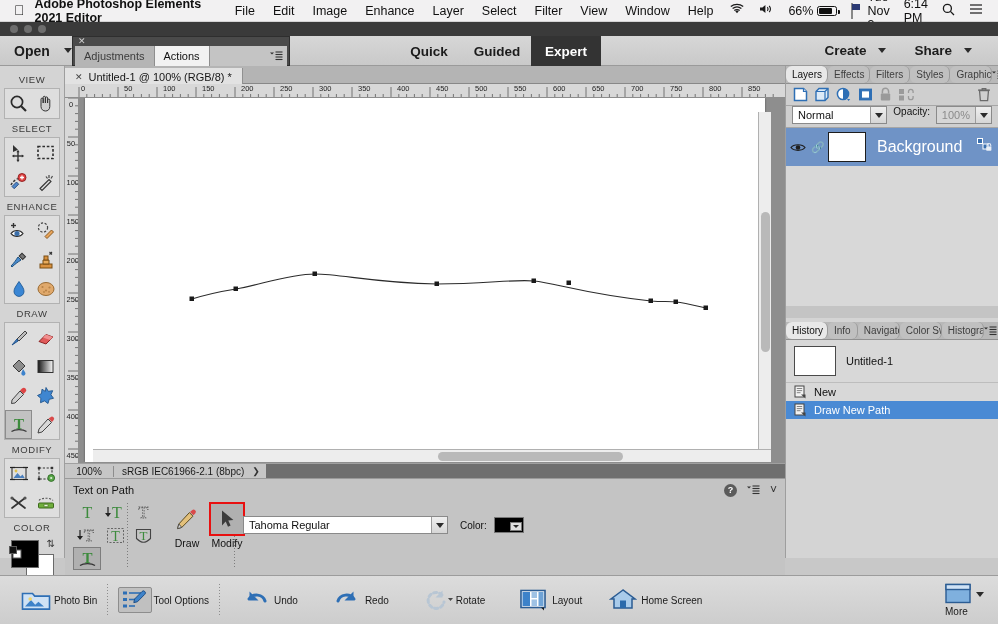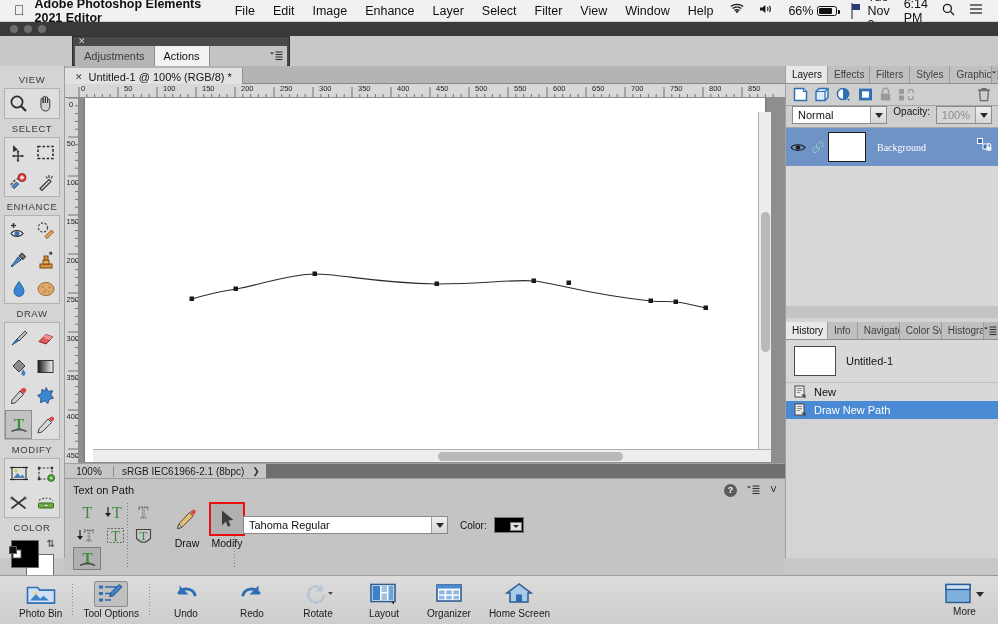--- a/index.html
+++ b/index.html
@@ -157,59 +157,59 @@
   .lbl { font-size:10px; color:#111; }
   .colorchip { width:30px; height:16px; background:#000; border:1px solid #777; position:relative;}
   .colorchip .ca { position:absolute; right:1px; bottom:1px; width:12px; height:9px; background:#e0e0e0; border:1px solid #7a7a7a;
                    display:flex; align-items:center; justify-content:center;}
 
   
   .rightpanel { position:absolute; top:66px; right:0; width:213px; height:492px; background:#d4d4d4;
                 border-left:1px solid #9e9e9e; }
   .p-tabs { display:flex; height:18px; background:#b8b8b8; border-bottom:1px solid #909090; }
   .p-tab { flex:0 0 auto; padding:0 6px; max-width:42px; overflow:hidden; display:flex; align-items:center;
-           font-size:10px; color:#3e3e3e; background:#c0c0c0; border-right:1px solid #9a9a9a; white-space:nowrap;}
+           font-size:10px; color:#3e3e3e; background:#c0c0c0; border-right:1px solid #9a9a9a; white-space:nowrap;border-radius:6px;}
   .p-tab.active { background:#e8e8e8; color:#111; }
   .p-tab-sp { flex:1; background:#b8b8b8; display:flex; align-items:center; justify-content:flex-end; padding-right:5px;}
 
   .layer-toolrow { height:22px; background:#cfcfcf; border-bottom:1px solid #a6a6a6;
                    display:flex; align-items:center; gap:6px; padding:0 7px;}
   .lt-trash { margin-left:auto; }
   .blendrow { height:22px; background:#cfcfcf; border-bottom:1px solid #a6a6a6;
               display:flex; gap:6px; padding:0 6px;}
   .layerlist { background:#d8d8d8; height:178px; }
   .layerrow { height:38px; background:#6f93c6; display:flex; align-items:center; padding-left:4px; gap:5px;}
   .eye { width:16px; display:flex; justify-content:center;}
   .chain { width:12px; color:#c9d9ee; font-size:11px; text-align:center;}
   .l-thumb { width:38px; height:30px; background:#fff; border:1.5px solid #1d1d1d;}
-  .l-name { font-size:10px; color:#fff; margin-left:6px; flex:1;font-family:Liberation Serif, serif;}
+  .l-name { font-size:16px; color:#fff; margin-left:6px; flex:1;}
   .l-lock { margin-right:6px; }
 
   .hist-head { margin-top:4px; }
   .hist-top { display:flex; align-items:center; gap:10px; padding:6px 8px; background:#d8d8d8; border-bottom:1px solid #bdbdbd;}
   .h-thumb { width:42px; height:30px; background:#fff; border:1px solid #4a4a4a;}
   .h-name { font-size:11px; color:#111; }
   .histrow { height:18px; display:flex; align-items:center; gap:7px; padding-left:8px; font-size:11px; color:#111;
              background:#d8d8d8; }
   .histrow.active { background:#4a8ad4; color:#fff; }
   .hr-ic { width:13px; height:14px; }
   .panel-gap { height:12px; background:#c4c4c4; }
 
   
   .taskbar { position:absolute; bottom:0; left:0; width:998px; height:49px;
              background:linear-gradient(#dcdcdc,#cdcdcd); border-top:1px solid #9c9c9c;
              display:flex; align-items:center; }
-  .tb-item { display:flex; flex-direction:column; align-items:center; justify-content:center;
+  .tb-item { display:flex; flex-direction:row; align-items:center; justify-content:center;
              gap:1px; height:45px; padding:0 7px; }
   .tb-item .ibox { width:34px; height:26px; display:flex; align-items:center; justify-content:center;}
   .tb-item.sel .ibox { background:#c0c0c0; border:1px solid #8d8d8d; border-radius:2px;}
   .tb-txt { font-size:10px; color:#1a1a1a; }
   .tb-dots { width:1px; height:32px; margin:0 3px;
              background-image:linear-gradient(to bottom,#8d8d8d 50%,transparent 50%); background-size:1px 3px;}
-  .tb-more { margin-left:auto; display:flex; flex-direction:column; align-items:center; padding-right:14px; gap:1px;}
+  .tb-more { margin-left:auto; display:flex; flex-direction:column; padding-right:14px; gap:1px;}
   .more-row { display:flex; align-items:center; gap:5px; }
 </style>
 </head>
 <body>
 
 <div class="app">
 
   <div class="macbar">
     <span class="apple"></span>
     <span class="appname">Adobe Photoshop Elements 2021 Editor</span>
@@ -268,20 +268,41 @@
       </span>
     </div>
   </div>
 
   <div class="winbar">
     <span class="dot"></span>
     <span class="dot"></span>
     <span class="dot"></span>
   </div>
 
+  <div class="appbar">
+    <div class="open-btn">
+      <span>Open</span>
+      <span class="caret-d"></span>
+    </div>
+    <div class="modes">
+      <div class="mode">Quick</div>
+      <div class="mode">Guided</div>
+      <div class="mode active">Expert</div>
+    </div>
+    <div class="right">
+      <div class="cs-btn">
+        <span>Create</span>
+        <span class="caret-d"></span>
+      </div>
+      <div class="cs-btn">
+        <span>Share</span>
+        <span class="caret-d"></span>
+      </div>
+    </div>
+  </div>
 
   <div class="floatpanel">
     <div class="fclose">✕</div>
     <div class="fp-tabs">
       <div class="fp-tab">Adjustments</div>
       <div class="fp-tab active">Actions</div>
       <div class="fp-rest">
         <svg class="menu-glyph" viewBox="0 0 13 10">
           <path d="M0 1.5l2 2 2-2z" fill="#333"></path>
           <g stroke="#333" stroke-width="1.1">
@@ -1070,37 +1091,20 @@
           <rect x="3.5" y="4" width="7.5" height="14" fill="#3d82c9"></rect>
           <rect x="12.5" y="4" width="5.5" height="6" fill="#9fc2e4"></rect>
           <rect x="12.5" y="11.5" width="5.5" height="6.5" fill="#9fc2e4"></rect>
           <rect x="19.5" y="4" width="5" height="14" fill="#6fa3d6"></rect>
           <path d="M22 19.5l3 3v-3z" fill="#1c1c1c"></path>
         </svg>
       </div>
       <div class="tb-txt">Layout</div>
     </div>
 
-    <div class="tb-item" style="padding:0 10px">
-      <div class="ibox">
-        <svg width="28" height="24" viewBox="0 0 28 24">
-          <rect x="2" y="3" width="24" height="16" fill="#fff" stroke="#2b5c93" stroke-width="1.6"></rect>
-          <rect x="2" y="3" width="24" height="3.6" fill="#4a8ccf"></rect>
-          <g fill="#8fb8e0">
-              <rect x="4" y="8.4" width="5.6" height="4"></rect>
-              <rect x="11.2" y="8.4" width="5.6" height="4"></rect>
-              <rect x="18.4" y="8.4" width="5.6" height="4"></rect>
-            <rect x="4" y="13.8" width="5.6" height="3.6"></rect>
-              <rect x="11.2" y="13.8" width="5.6" height="3.6"></rect>
-              <rect x="18.4" y="13.8" width="5.6" height="3.6"></rect>
-            </g>
-        </svg>
-      </div>
-      <div class="tb-txt">Organizer</div>
-    </div>
 
     <div class="tb-item" style="padding:0 8px">
       <div class="ibox">
         <svg width="28" height="24" viewBox="0 0 28 24">
           <path d="M14 2L2 11h3v9h18v-9h3z" fill="#a9cbea" stroke="#2b5c93" stroke-width="1.5"></path>
           <rect x="11" y="12.5" width="6" height="7.5" fill="#2b6aab"></rect>
         </svg>
       </div>
       <div class="tb-txt">Home Screen</div>
     </div>

